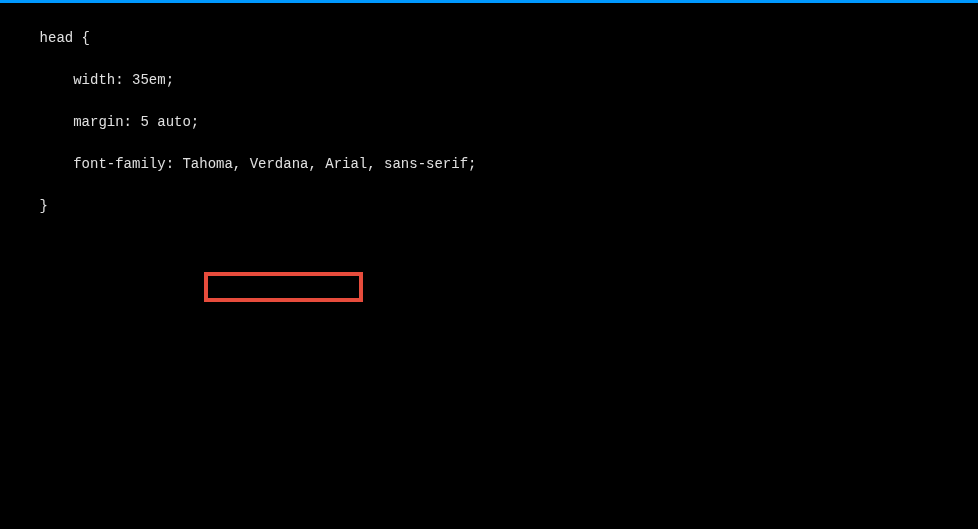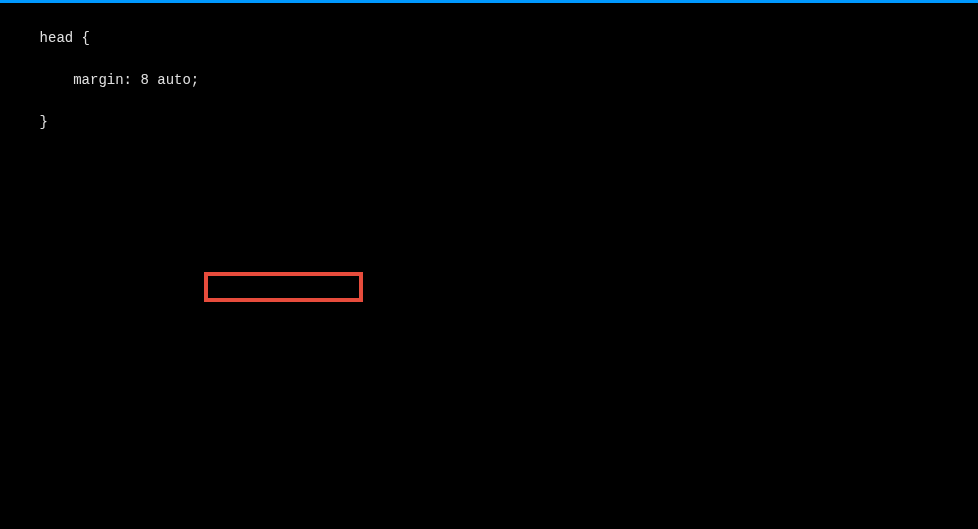--- a/index.html
+++ b/index.html
@@ -53,21 +53,23 @@
       pointer-events: none;
     }
   </style>
 </head>
 <body>
 
 <div class="title-bar"></div>
 
 <div class="terminal">
 <span class="line">    head {</span>
-<span class="line">        margin: 8 auto;</span>
+<span class="line">        width: 35em;</span>
+<span class="line">        margin: 5 auto;</span>
+<span class="line">        font-family: Tahoma, Verdana, Arial, sans-serif;</span>
 <span class="line">    }</span>
 
 
 
 
 
 
 
 
 

